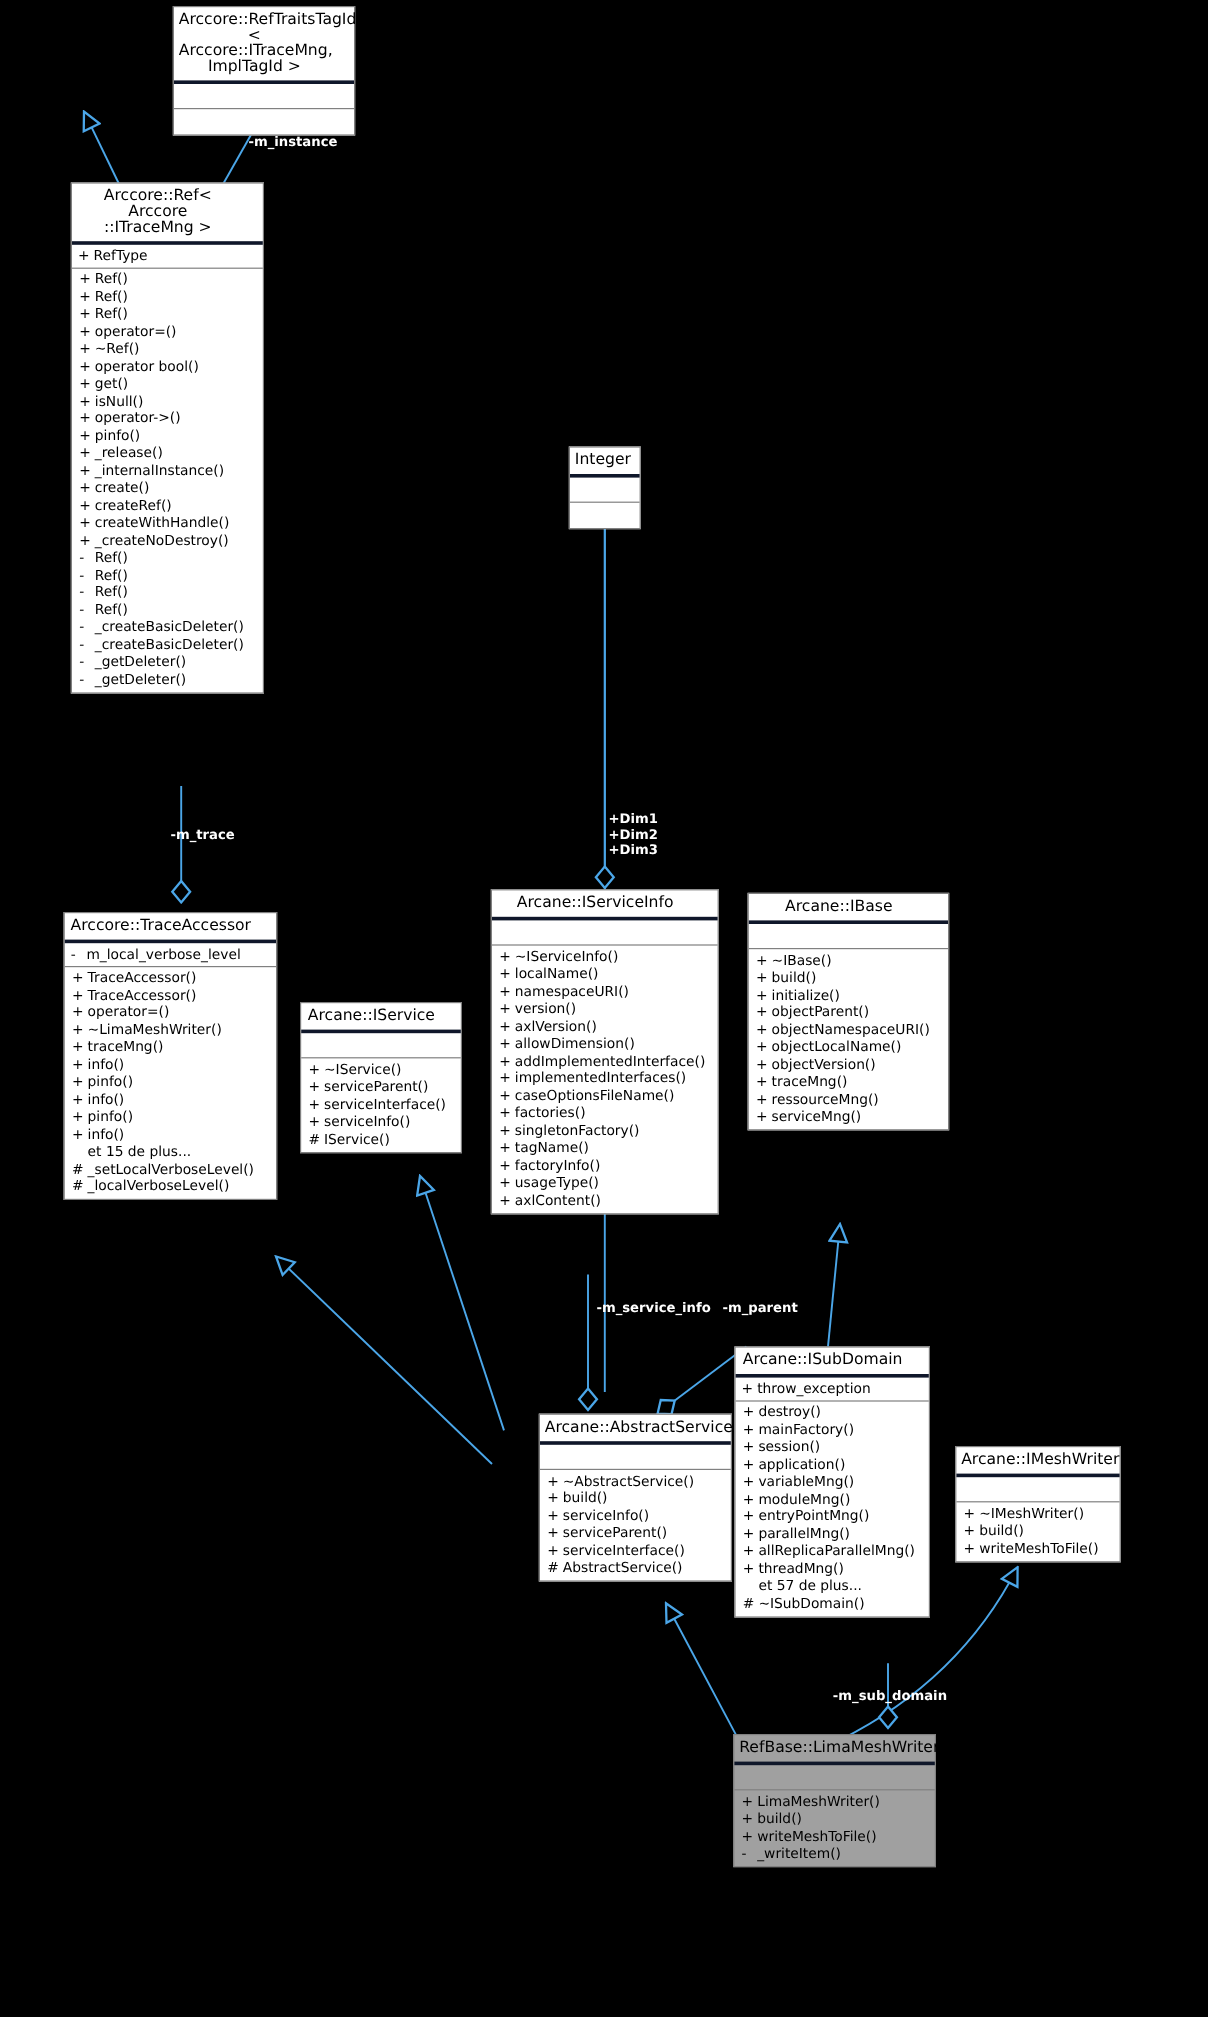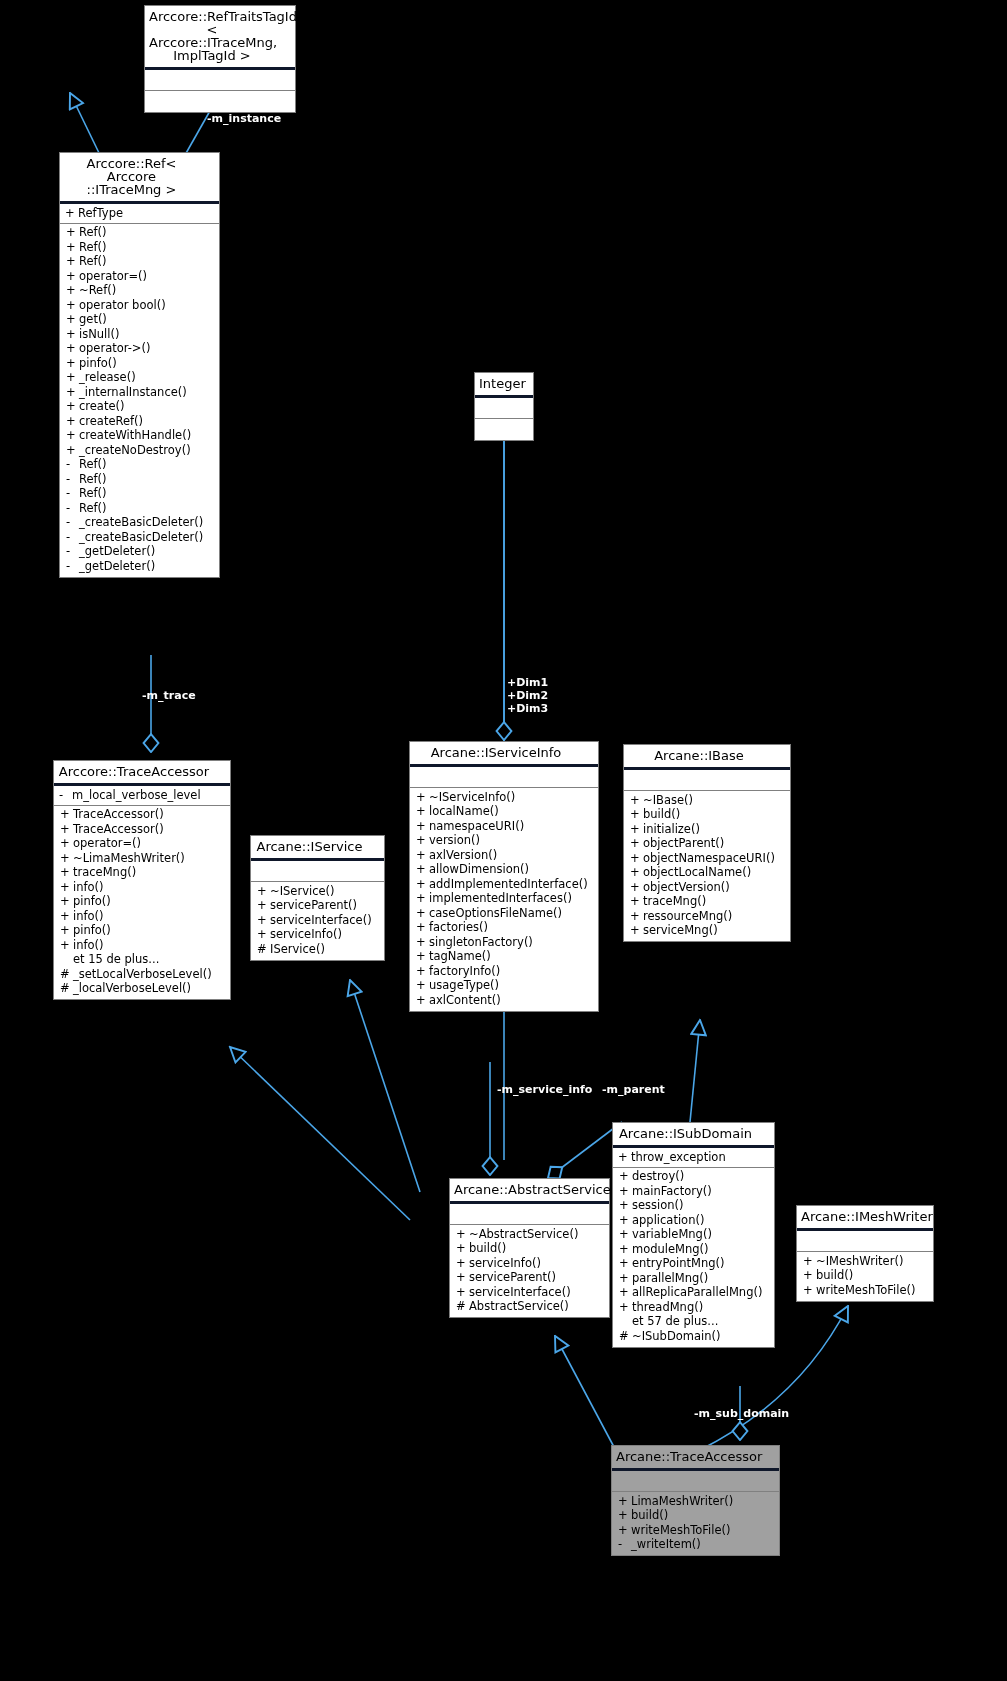--- a/index.html
+++ b/index.html
@@ -575,21 +575,21 @@
           <span class="mname">build()</span>
         </div>
         <div class="uml-row">
           <span class="vis">+</span>
           <span class="mname">writeMeshToFile()</span>
         </div>
       </div>
   </div>
 
   <div class="uml-box shaded" style="left:611px; top:1445px; width:169px;">
-    <div class="uml-title">Arcane::TraceAccessor</div>
+    <div class="uml-title">RefBase::LimaMeshWriter</div>
     <div class="uml-attrs">
         <div class="empty-cell"></div>
       </div>
     <div class="uml-ops">
         <div class="uml-row">
           <span class="vis">+</span>
           <span class="mname">LimaMeshWriter()</span>
         </div>
         <div class="uml-row">
           <span class="vis">+</span>

